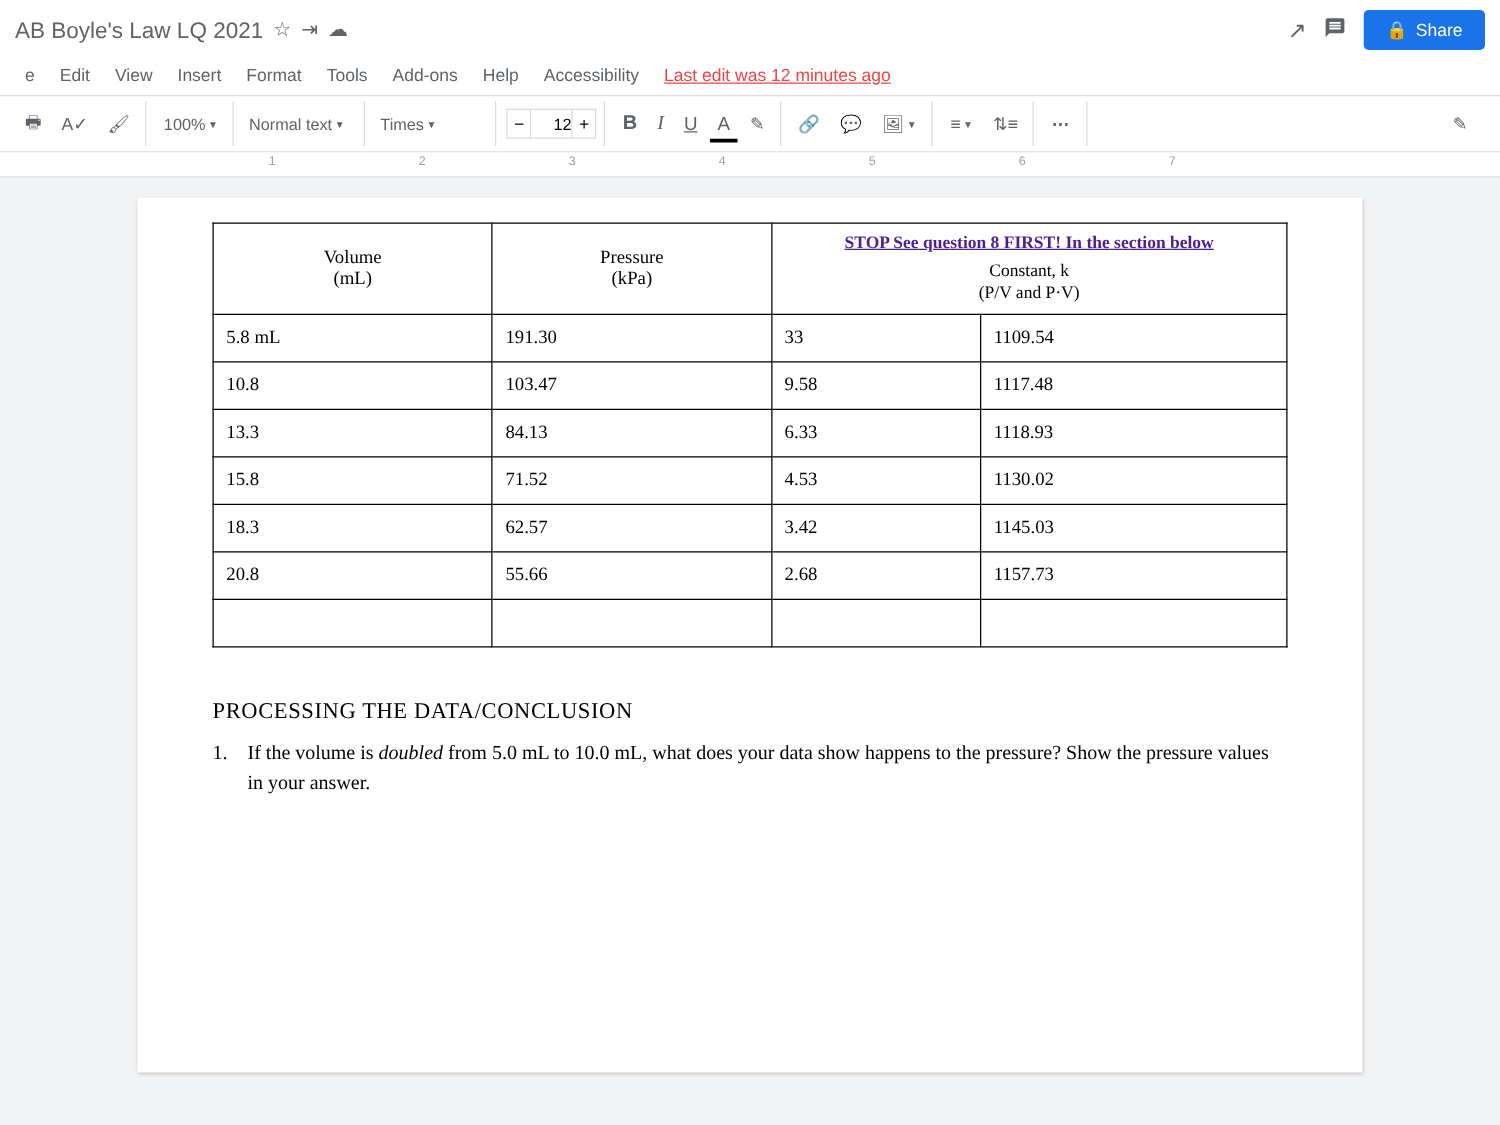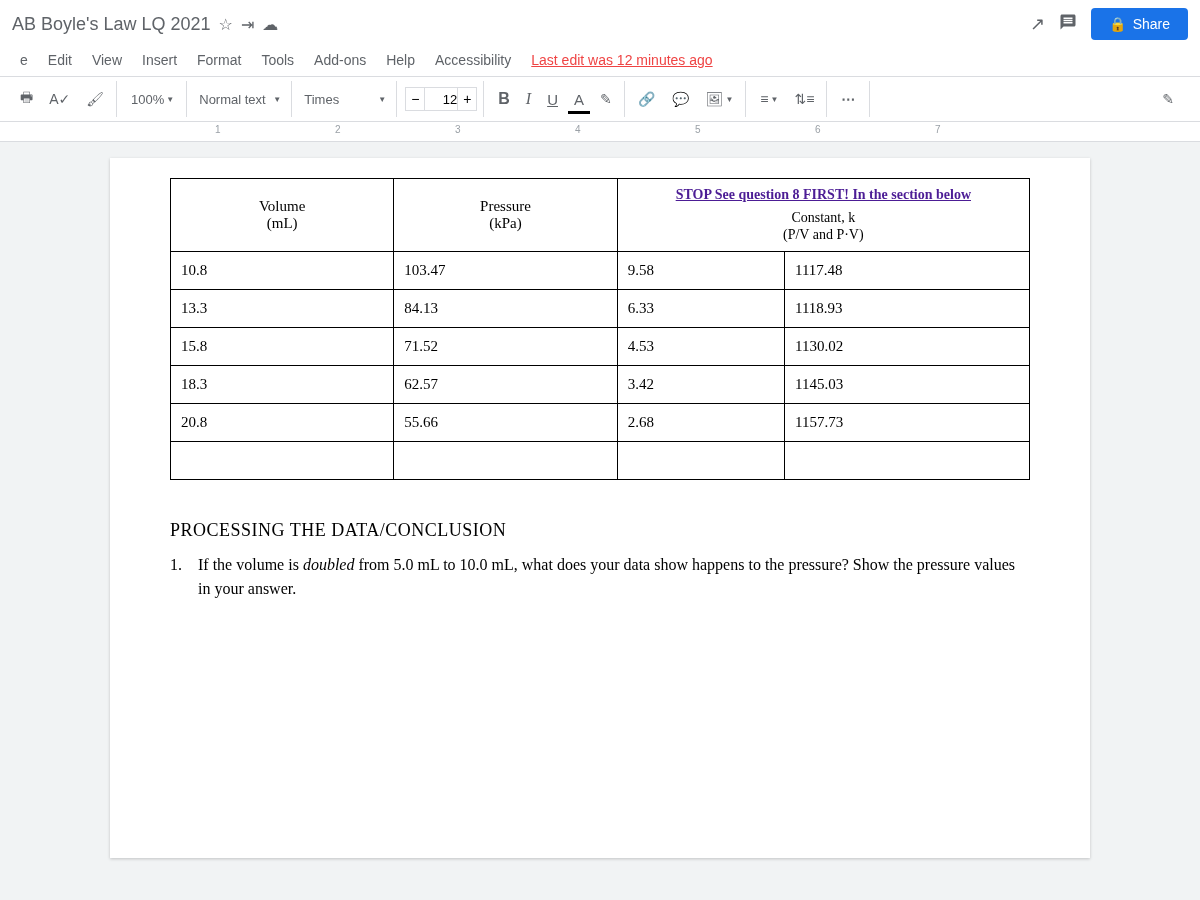--- a/index.html
+++ b/index.html
@@ -12,21 +12,21 @@
 .activity-icon, .comment-indicator { color: #5f6368; font-size: 18px; }
 .share-btn { background: #1a73e8; color: #fff; padding: 8px 18px; border-radius: 4px; border: none; font-size: 14px; display: flex; align-items: center; gap: 6px; cursor: pointer; }
 .menubar { display: flex; gap: 4px; padding: 0 12px 4px; background: #fff; font-size: 14px; color: #5f6368; align-items: center; }
 .menubar .menu-item { padding: 4px 8px; cursor: pointer; }
 .last-edit { margin-left: 8px; color: #ef4444; text-decoration: underline; }
 .toolbar { display: flex; align-items: center; padding: 4px 8px; background: #fff; border-top: 1px solid #dadce0; border-bottom: 1px solid #dadce0; gap: 2px; }
 .tb-group { display: flex; align-items: center; border-right: 1px solid #dadce0; padding: 0 6px; height: 36px; gap: 4px; }
 .tb-group:last-child { border-right: none; }
 .tb-btn { padding: 4px 6px; color: #5f6368; cursor: pointer; font-size: 14px; display: flex; align-items: center; gap: 2px; }
 .zoom { font-size: 13px; }
-.style-select, .font-select { font-size: 13px; padding: 2px 4px; min-width: 90px; justify-content: space-between; }
+.style-select, .font-select { font-size: 13px; padding: 2px 4px; min-width: 90px; }
 .font-size-box { display: flex; align-items: center; gap: 0; }
 .fs-btn { width: 20px; height: 24px; border: 1px solid #dadce0; display: flex; align-items: center; justify-content: center; cursor: pointer; font-size: 14px; }
 .fs-input { width: 32px; height: 24px; text-align: right; border: 1px solid #dadce0; border-left: none; border-right: none; font-size: 13px; }
 .bold { font-weight: bold; font-size: 16px; }
 .italic { font-style: italic; font-family: serif; font-size: 16px; }
 .underline { text-decoration: underline; font-size: 15px; }
 .text-color { position: relative; font-size: 15px; }
 .text-color::after { content: ''; position: absolute; bottom: -2px; left: 0; width: 100%; height: 3px; background: #000; }
 .more-dots { letter-spacing: 2px; font-weight: bold; }
 .edit-mode { margin-left: auto; padding-right: 12px; }
@@ -160,20 +160,26 @@
 (mL)</span></th>
         <th style="width:26%"><span style="white-space:pre-line">Pressure
 (kPa)</span></th>
         <th colspan="2">
           <span class="stop-note">STOP See question 8  FIRST! In the section below</span>
           <span class="constant-label">Constant, k</span><br>
           <span class="constant-label">(P/V   and     P·V)</span>
         </th>
       </tr>
       <tr>
+            <td>5.8 mL</td>
+            <td>191.30</td>
+            <td>33</td>
+            <td>1109.54</td>
+          </tr>
+      <tr>
             <td>10.8</td>
             <td>103.47</td>
             <td>9.58</td>
             <td>1117.48</td>
           </tr>
       <tr>
             <td>13.3</td>
             <td>84.13</td>
             <td>6.33</td>
             <td>1118.93</td>

